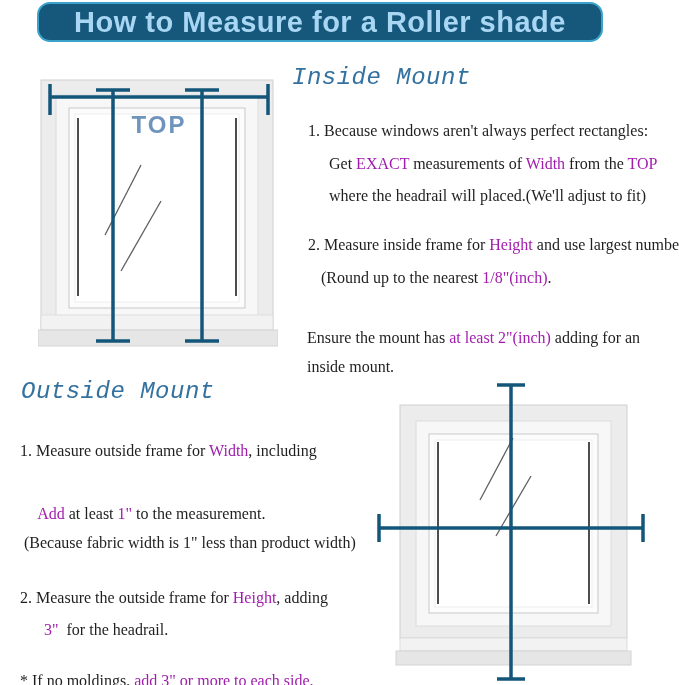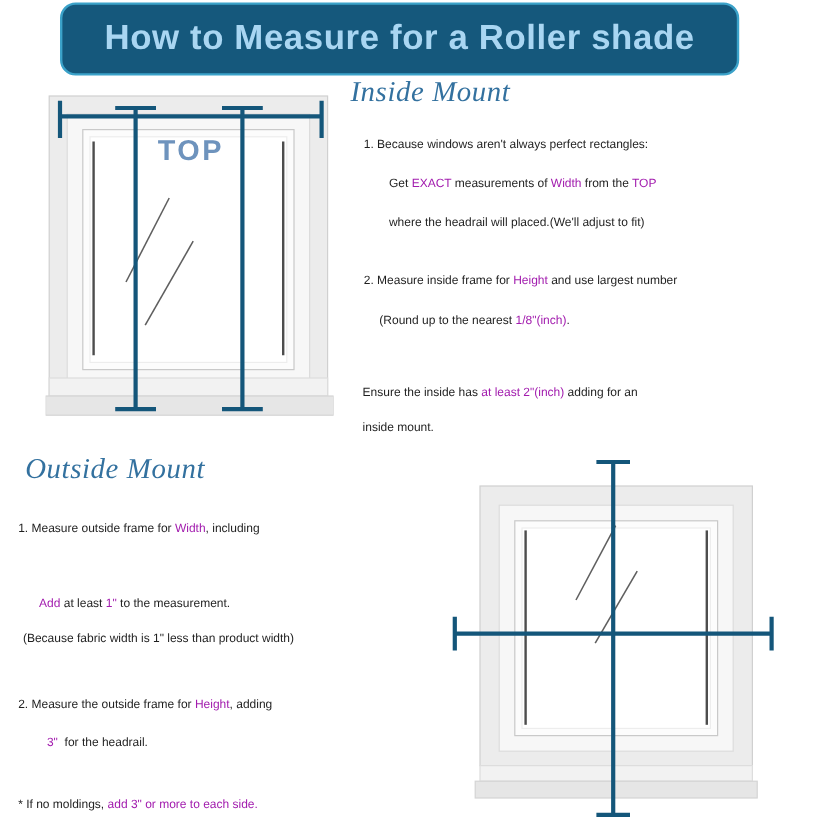--- a/index.html
+++ b/index.html
@@ -4,38 +4,38 @@
 <style>
   html,body{margin:0;padding:0;}
   body{
     width:679px;height:685px;position:relative;overflow:hidden;
     background:#ffffff;
     font-family:"Liberation Sans", sans-serif;
   }
   .canvas{position:absolute;inset:0;}
   
   .header{
-    position:absolute;left:50px;top:2px;width:566px;height:61px;
+    position:absolute;left:37px;top:2px;width:566px;height:40px;
     background:#15587c;border:2px solid #3ba2c9;border-radius:13px;
     display:flex;align-items:center;justify-content:center;
     box-sizing:border-box;
   }
   .header span{
     color:#a9d6f2;font-weight:bold;font-size:29px;letter-spacing:0.5px;
     font-family:"Liberation Sans", sans-serif;
   }
   
   .ln{
-    position:absolute;white-space:pre;color:#1f1f1f;font-size:10px;
-    font-family:Liberation Sans, sans-serif;
+    position:absolute;white-space:pre;color:#1f1f1f;font-size:16px;
+    font-family:Liberation Serif, serif;
   }
   .hl{color:#a21cae;}
   .heading{
     position:absolute;white-space:pre;
-    font-family:Liberation Serif, serif;font-style:italic;
+    font-family:Liberation Mono, monospace;font-style:italic;
     color:#33719f;font-size:24px;letter-spacing:0.5px;
   }
   svg.win{position:absolute;}
 </style>
 </head>
 <body>
 
 <div class="canvas">
 
   <div class="header">
@@ -84,21 +84,21 @@
   </div>
 
   <div class="ln" style="left:292px;top:218px">
     <span>2. Measure inside frame for </span><span class="hl">Height</span><span> and use largest number</span>
   </div>
   <div class="ln" style="left:305px;top:251px">
     <span>(Round up to the nearest </span><span class="hl">1/8"(inch)</span><span>.</span>
   </div>
 
   <div class="ln" style="left:291px;top:311px">
-    <span>Ensure the inside has </span><span class="hl">at least 2"(inch)</span><span> adding for an</span>
+    <span>Ensure the mount has </span><span class="hl">at least 2"(inch)</span><span> adding for an</span>
   </div>
   <div class="ln" style="left:291px;top:340px">
     <span>inside mount.</span>
   </div>
 
   <div class="heading" style="left:21px;top:378px">Outside Mount</div>
 
   <div class="ln" style="left:4px;top:424px">
     <span>1. Measure outside frame for </span><span class="hl">Width</span><span>, including</span>
   </div>

